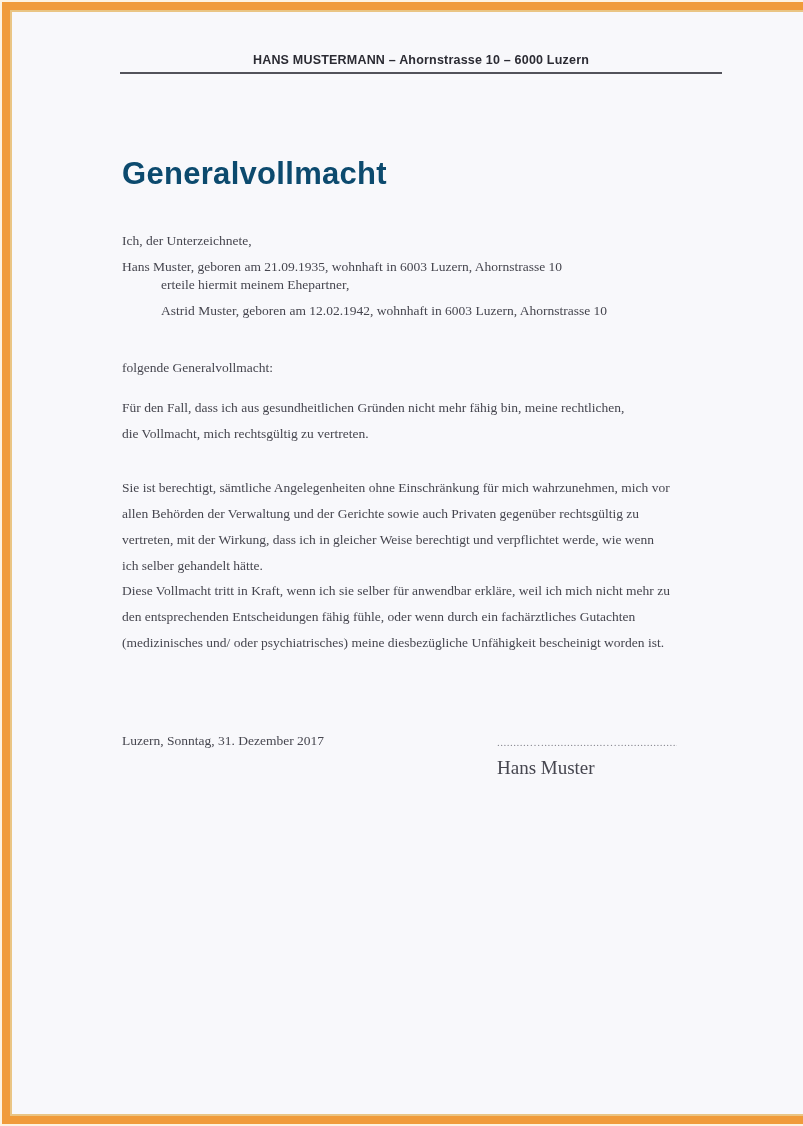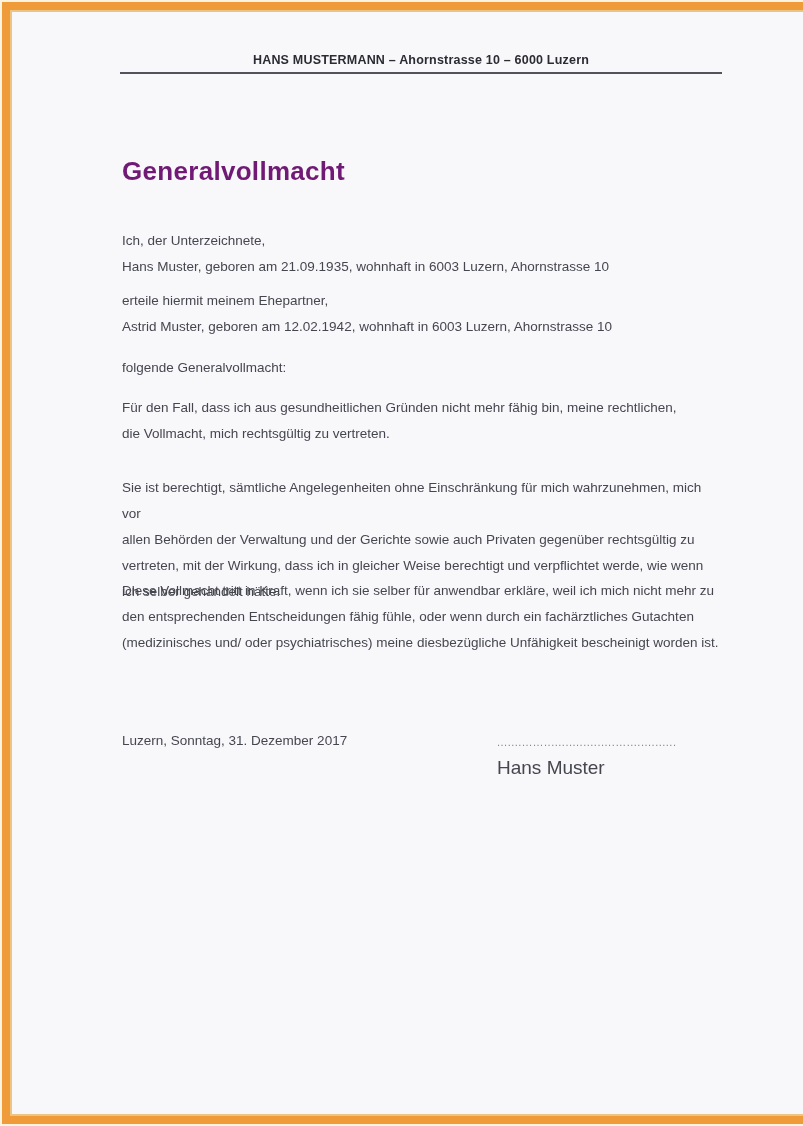--- a/index.html
+++ b/index.html
@@ -44,35 +44,36 @@
     top: 60px;
     left: 0;
     width: 100%;
     height: 2px;
     background: #53535b;
   }
   .doc-title {
     position: absolute;
     top: 144px;
     left: 2px;
-    font-size: 26px;
+    font-size: 31px;
     font-weight: bold;
     letter-spacing: 0.3px;
-    color: #701a75;
+    color: #0c4a6e;
   }
   .para {
     position: absolute;
     left: 2px;
     width: 600px;
     font-size: 13.5px;
     line-height: 26px;
     color: #46464f;
+    font-family: Liberation Serif, serif;
   }
   .p1 { top: 216px; }
-  .p2 { top: 276px; }
+  .p2 { top: 260px; margin-left: 39px; }
   .p3 { top: 343px; }
   .p4 { top: 383px; }
   .p5 { top: 463px; }
   .p6 { top: 566px; }
 
   .signature-row { top: 716px; height: 80px; }
   .sig-date {
     position: absolute;
     left: 0;
     top: 0;

